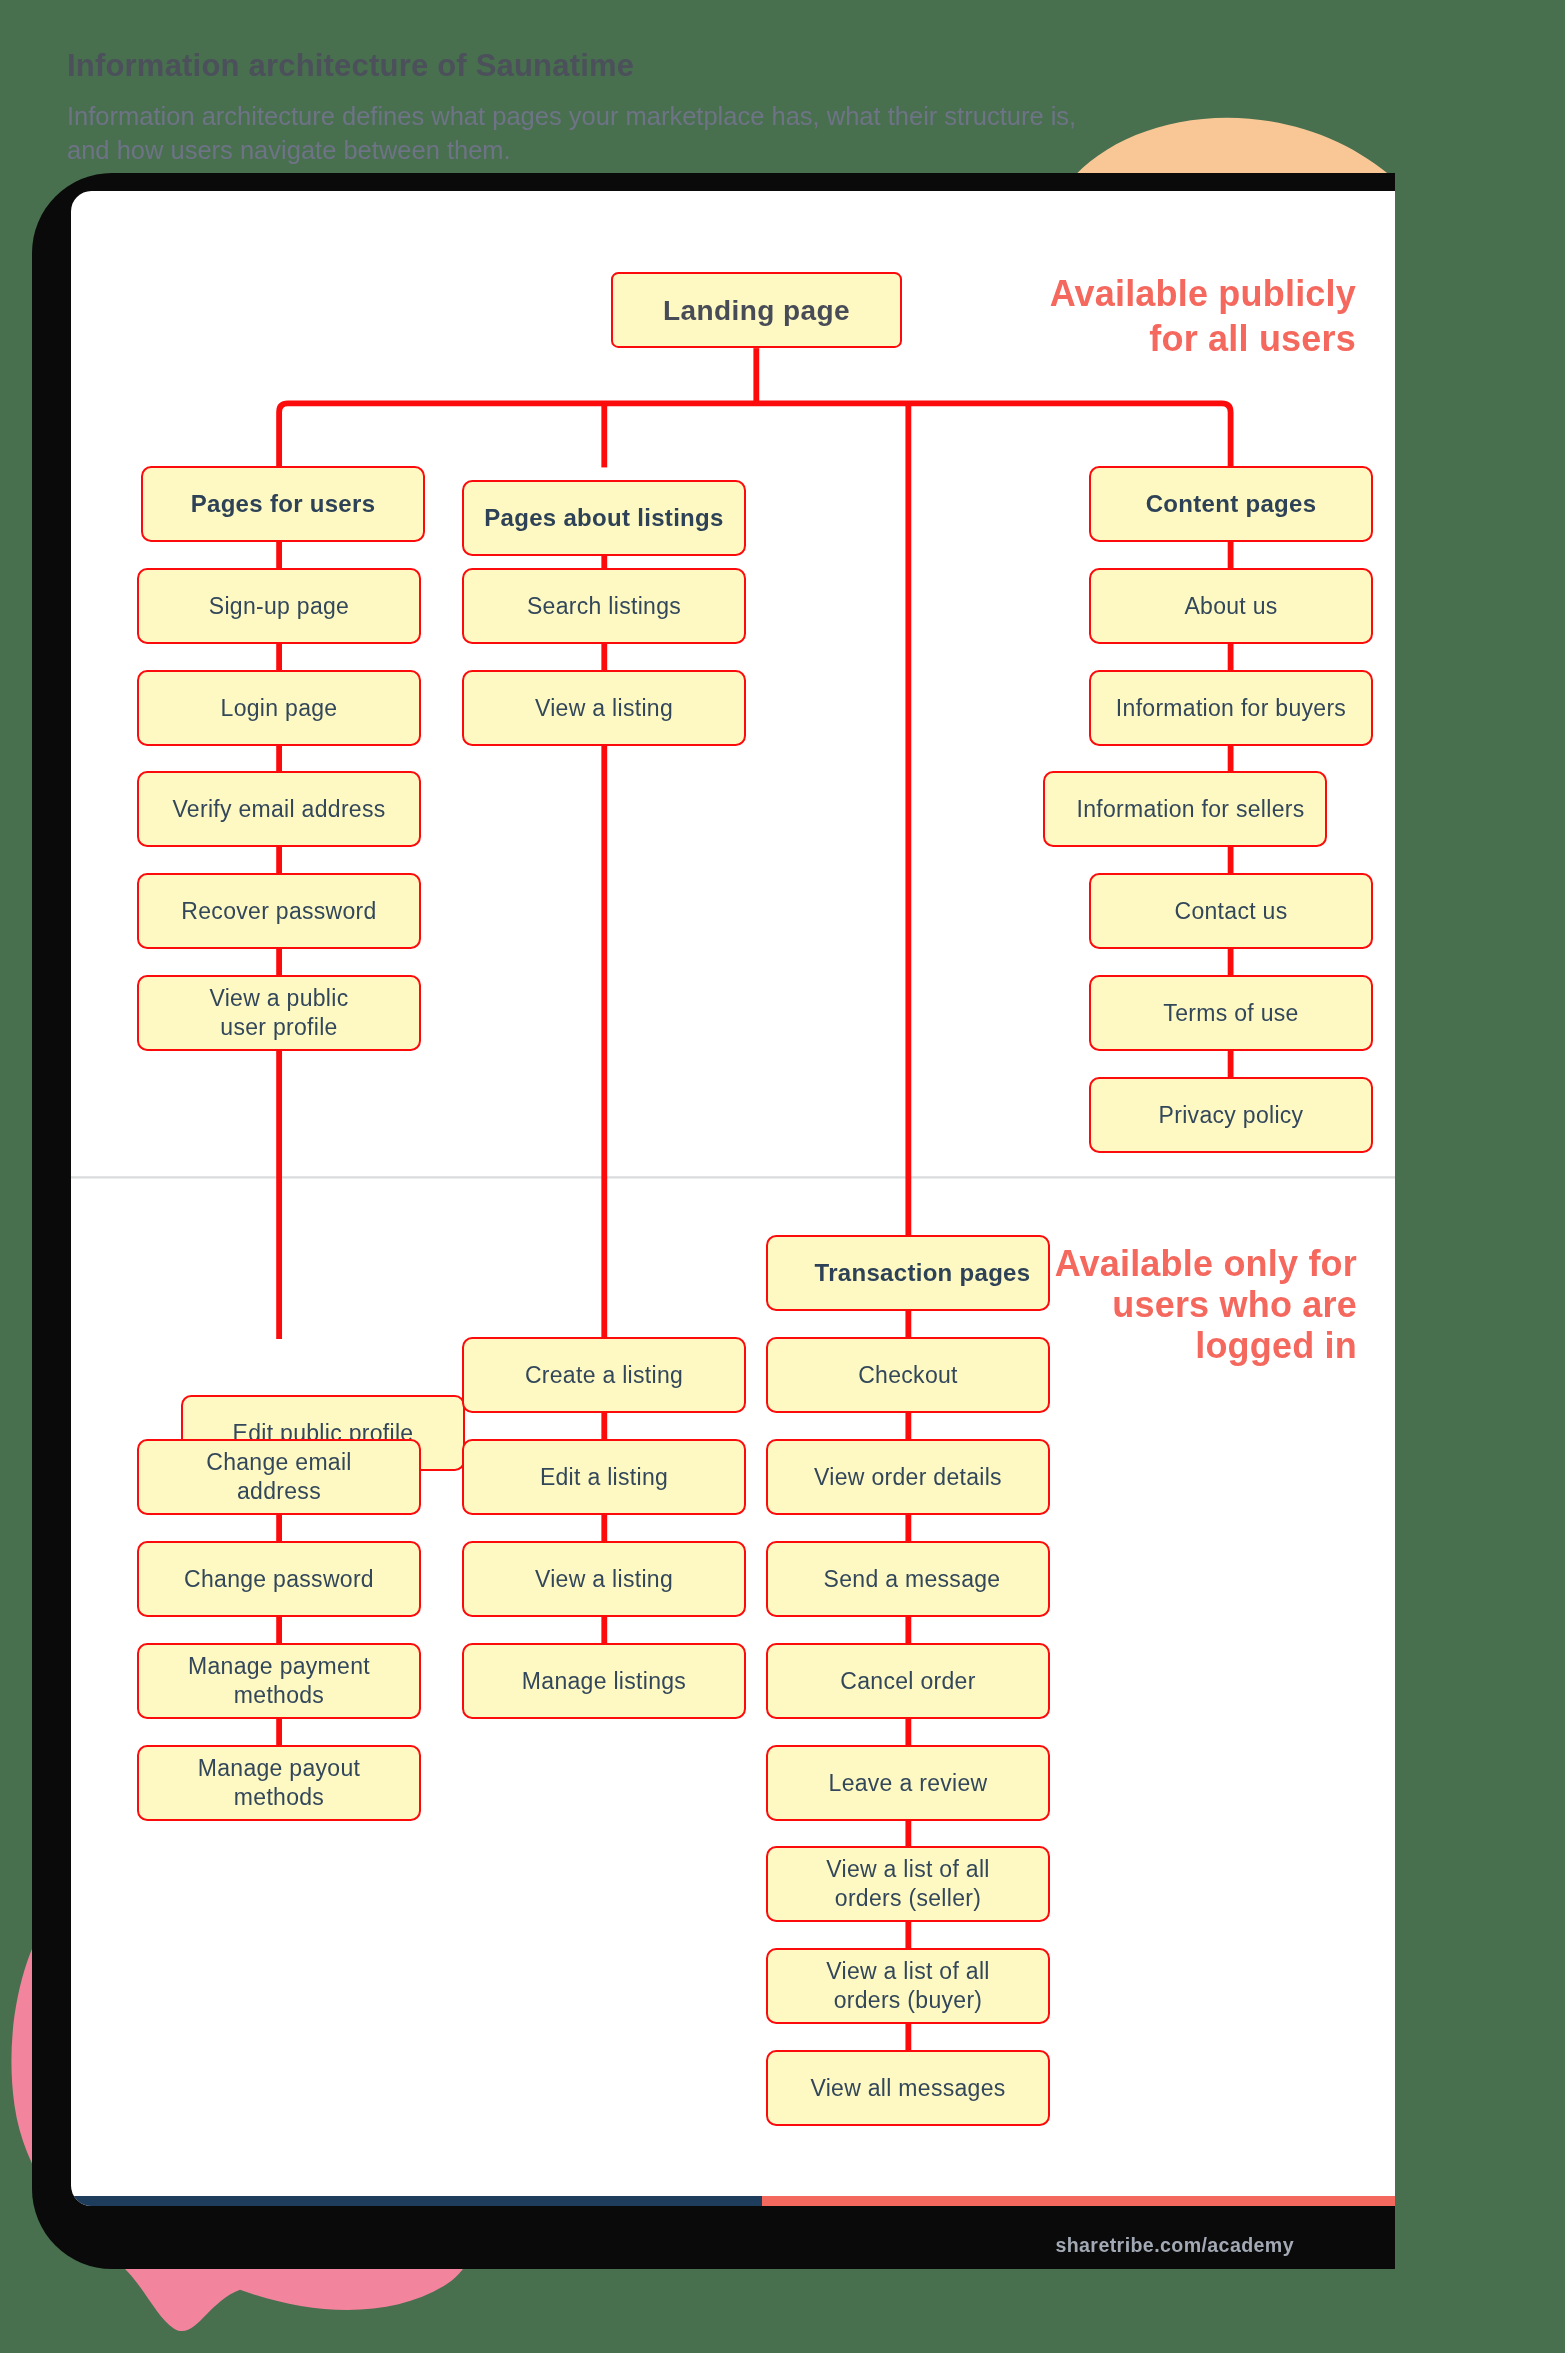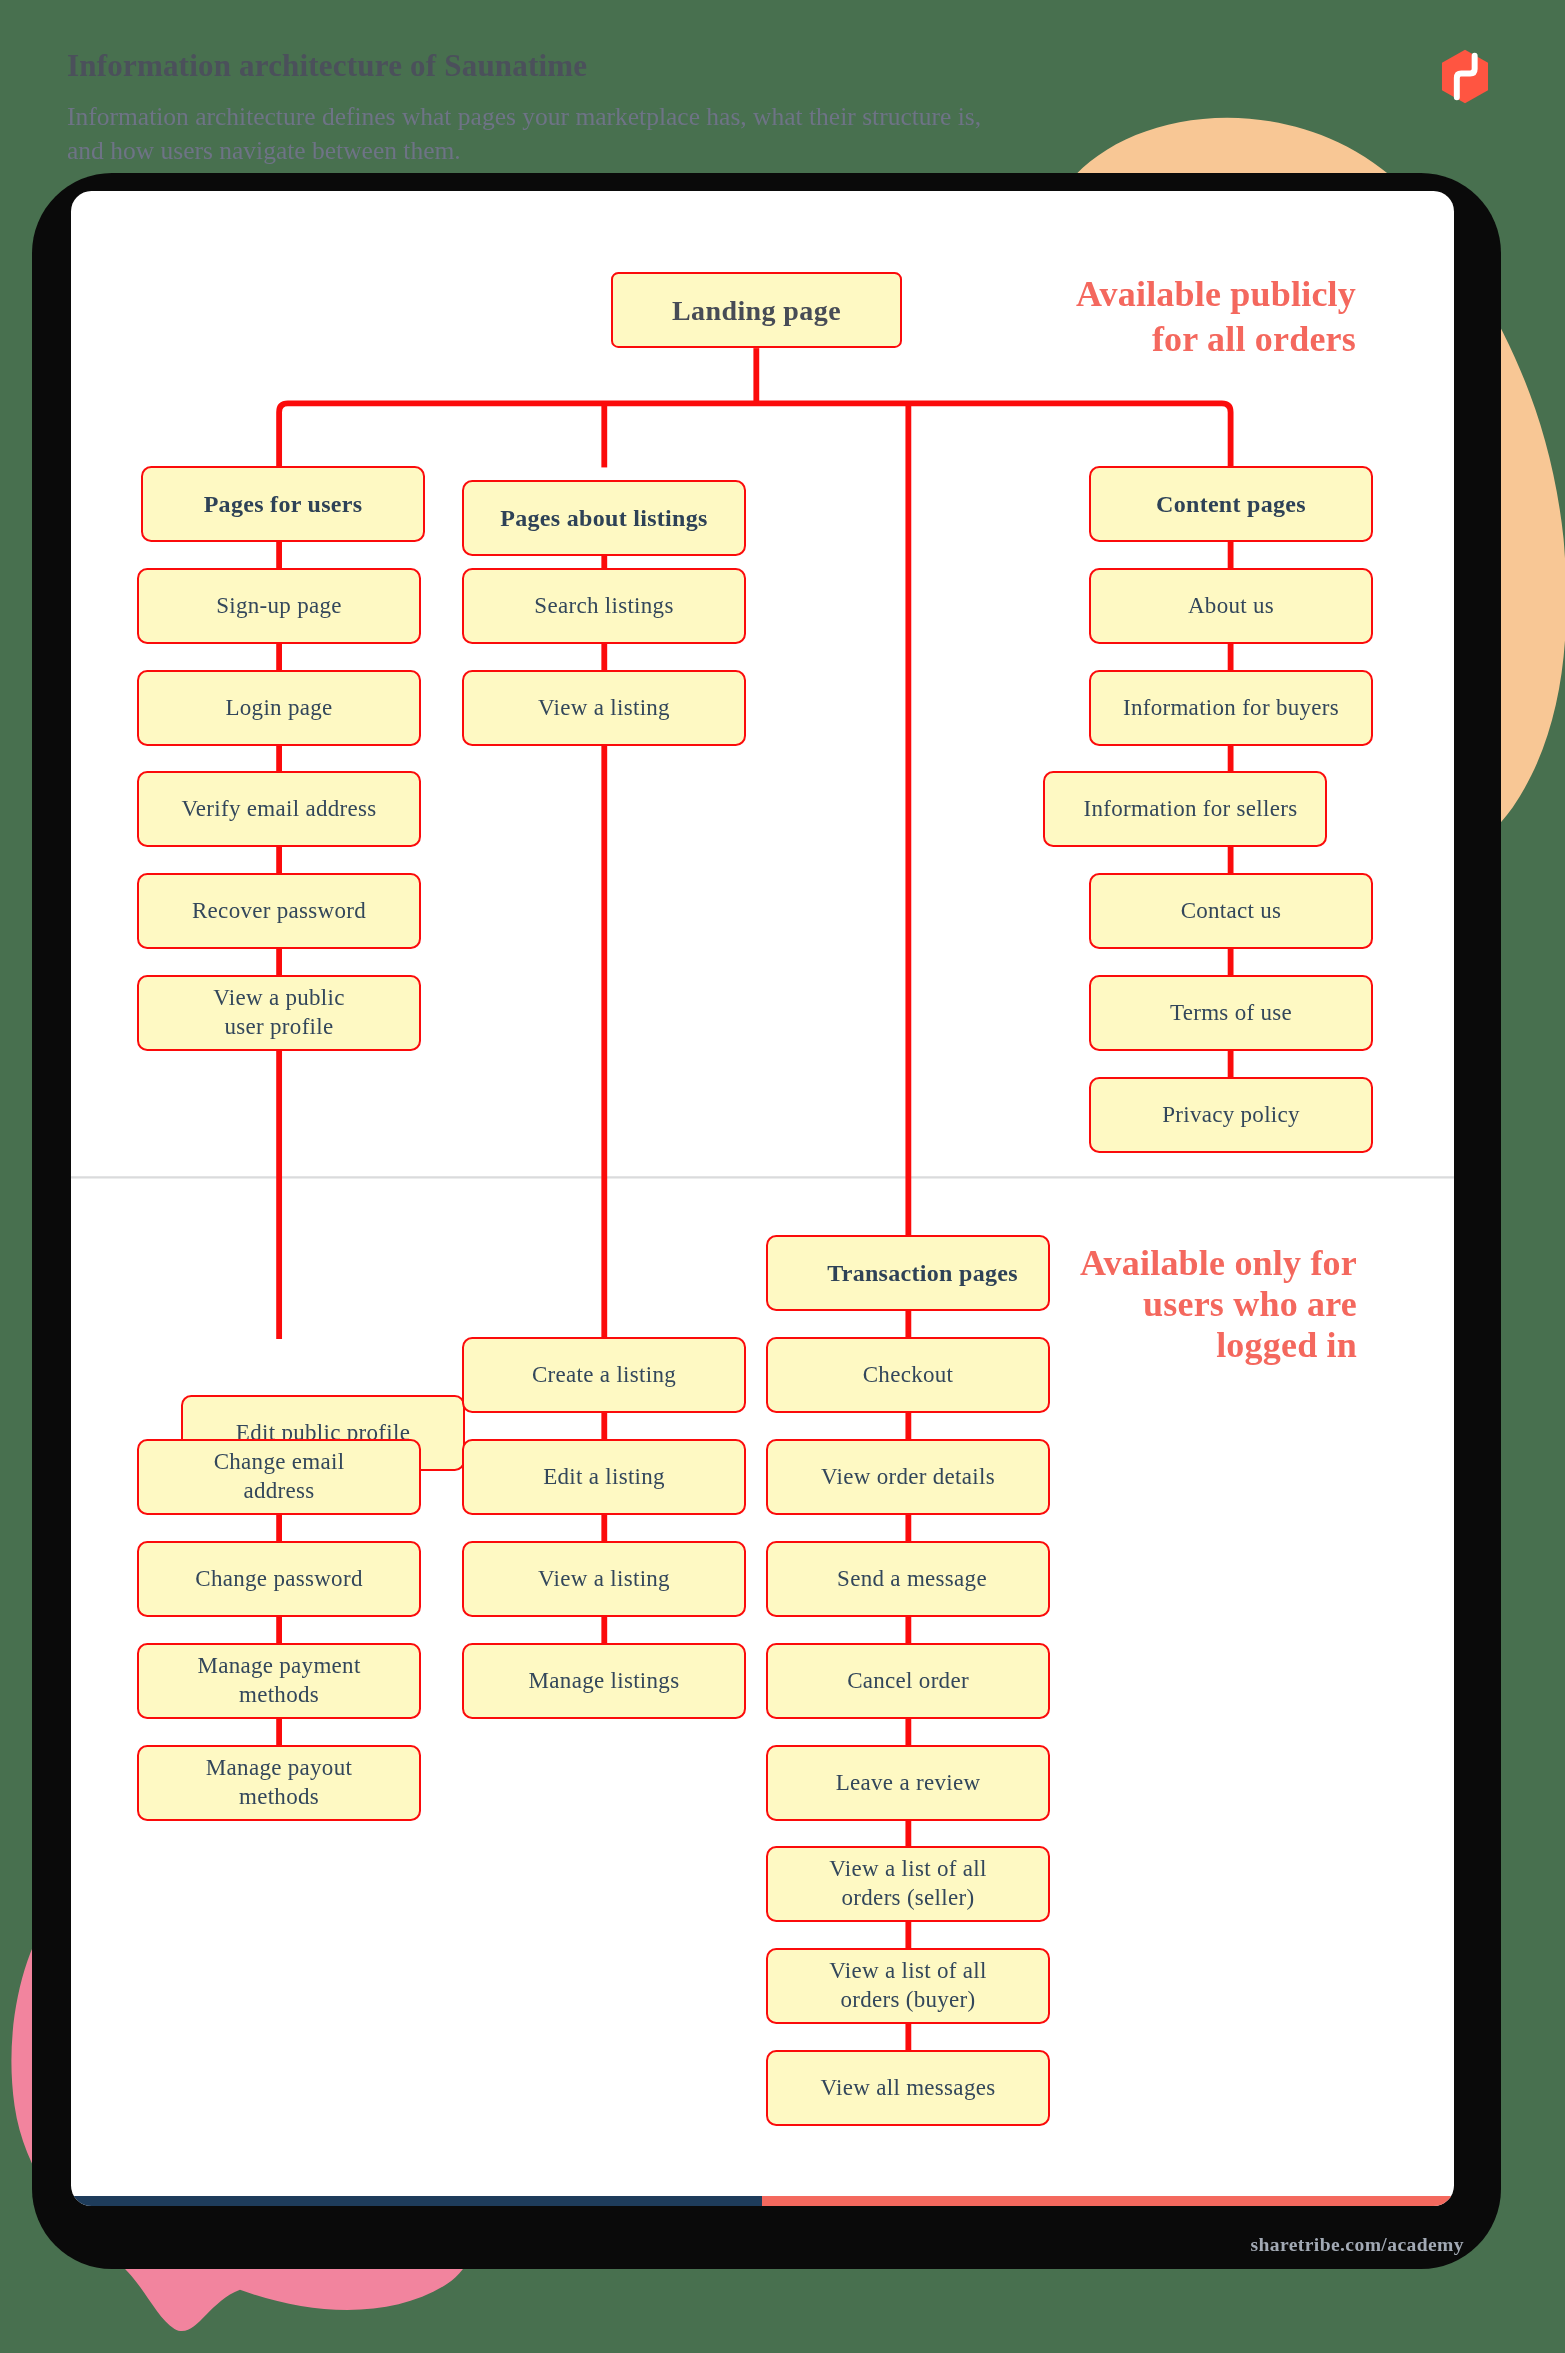--- a/index.html
+++ b/index.html
@@ -1,18 +1,18 @@
 <!DOCTYPE html>
 <html style="font-size:11.6px"><head>
 <meta charset="utf-8">
 <style>
   html,body { margin:0; padding:0; background:#48704f; }
   .stage {
-    position:relative; width:1565px; height:2354px; overflow:hidden;
-    background:#48704f; font-family:Liberation Serif, serif;
+    position:relative; width:1395px; height:2354px; overflow:hidden;
+    background:#48704f; font-family:Liberation Sans, sans-serif;
   }
   .blobs { position:absolute; left:0; top:0; z-index:1; }
   .page-header { position:absolute; left:67px; top:48px; z-index:4; }
   .page-title { font-size:31px; font-weight:700; color:#4b505b; letter-spacing:0.2px; }
   .page-subtitle { margin-top:16px; font-size:25.5px; color:#6e7386; line-height:1.33; }
   .page-subtitle span { display:block; }
   .brand-logo { position:absolute; left:1439px; top:48px; width:52px; height:57px; z-index:4; }
 
   .black-card {
     position:absolute; left:32px; top:173px; width:1469px; height:2096px;
@@ -117,21 +117,21 @@
           <path d="M1594 900 V940"></path>
         <path d="M1594 1040 V1080"></path>
           <path d="M1594 1180 V1220"></path>
       </g>
     </svg>
 
     <div class="node root" style="left:540px;top:81px;">Landing page</div>
 
     <div class="section-heading heading-public">
       <span>Available publicly</span>
-      <span>for all orders</span>
+      <span>for all users</span>
     </div>
     <div class="section-heading heading-private">
       <span>Available only for</span>
       <span>users who are</span>
       <span>logged in</span>
     </div>
 
     <div class="node hdr" style="left:70px;top:275px;">Pages for users</div>
     <div class="node" style="left:66px;top:377px;">Sign-up page</div>
     <div class="node" style="left:66px;top:479px;">Login page</div>

